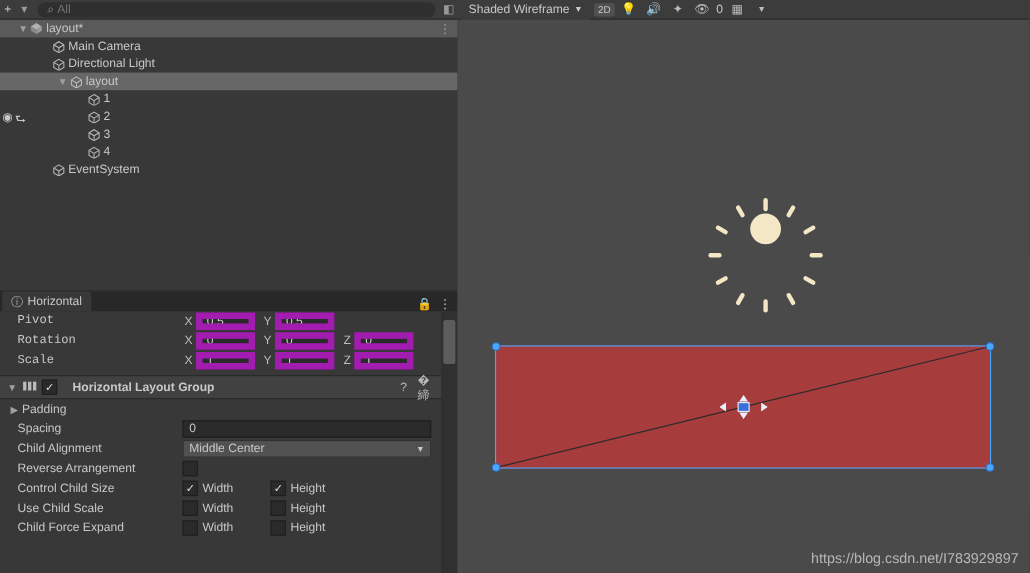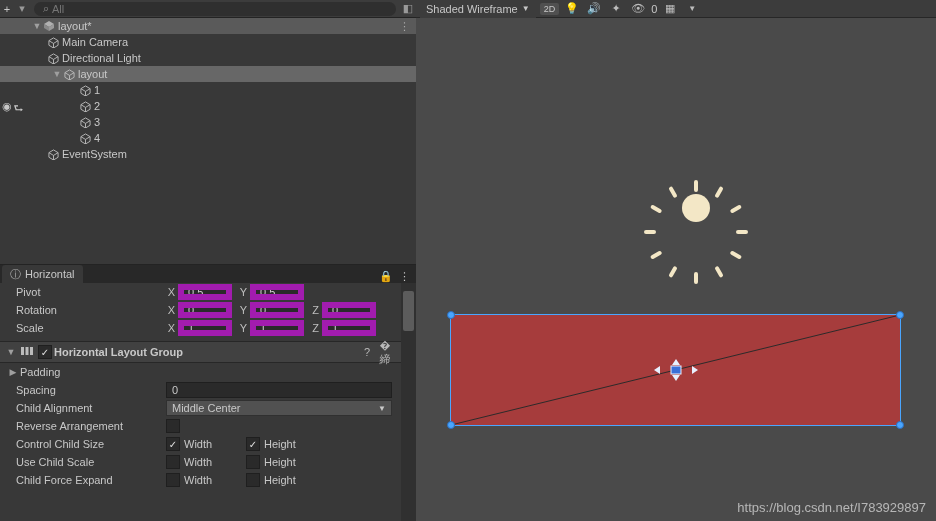--- a/index.html
+++ b/index.html
@@ -24,46 +24,46 @@
   .row.head { background: #5a5a5a; }
   .row.sel { background: #676767; }
   .arrow { width: 10px; color: #9f9f9f; font-size: 9px; text-align: center; }
   .arrow.closed::before { content: "▶"; }
   .arrow.open::before { content: "▼"; }
   .cube-icon { width: 14px; display: inline-flex; justify-content: center; }
   .cube-icon svg { width: 11px; height: 11px; }
   .scene-icon svg { width: 12px; height: 12px; }
   .row .label { padding-left: 2px; }
   .row .dots { margin-left: auto; margin-right: 6px; color: #aaa; }
-  .indent-1 { padding-left: 32px; }
+  .indent-1 { padding-left: 16px; }
   .indent-2 { padding-left: 36px; }
   .indent-3 { padding-left: 52px; }
   .indent-4 { padding-left: 68px; }
   .eye-pin { position: absolute; left: 2px; top: 82px; display: flex; gap: 2px; color: #777; }
 
   
   .insp-panel { flex: 1; background: #383838; border-top: 1px solid #232323; display: flex; flex-direction: column; }
   .insp-tabbar { height: 18px; background: #282828; display: flex; align-items: flex-end; }
   .insp-tab { background: #383838; height: 18px; display: flex; align-items: center; padding: 0 8px; border-top-left-radius: 3px; border-top-right-radius: 3px; margin-left: 2px; }
   .insp-tab .ticon { margin-right: 4px; color: #aaa; }
   .insp-tabbar .right-ctl { margin-left: auto; display: flex; gap: 6px; padding-right: 6px; color: #aaa; }
   .insp-body { flex: 1; overflow: hidden; position: relative; }
   .insp-body .scrollbar { position: absolute; right: 0; top: 0; bottom: 0; width: 15px; background: #303030; }
   .insp-body .scrollbar .thumb { position: absolute; left: 2px; right: 2px; top: 8px; height: 40px; background: #5c5c5c; border-radius: 2px; }
   .field-row { display: flex; align-items: center; height: 18px; padding-left: 16px; padding-right: 18px; }
-  .field-row .flabel { width: 150px; }
+  .field-row .flabel { width: 150px; font-family: Liberation Mono, monospace; }
   .xyz { display: flex; gap: 6px; }
   .xyz .pair { display: flex; align-items: center; }
   .xyz .axis { width: 12px; text-align: right; padding-right: 3px; color: #bfbfbf; }
   .xyz input { width: 54px; height: 16px; background: #2a2a2a; border: 6px solid #a21caf; color: #d0d0d0; padding: 0 4px; font-size: 11px; }
   .comp-header { height: 22px; background: #414141; display: flex; align-items: center; border-top: 1px solid #272727; border-bottom: 1px solid #272727; padding: 0 6px; gap: 4px; margin-top: 4px; }
   .comp-header .arrow { width: 10px; }
   .comp-header .cicn { width: 14px; }
   .comp-header .chk { width: 12px; }
-  .comp-header .ctitle { font-weight: bold; flex: 1; }
+  .comp-header .ctitle { font-weight: bold; flex: 1; margin-left: 12px; }
   .comp-header .hicon { width: 14px; text-align: center; color: #b8b8b8; font-size: 11px; }
   .prop-row { display: flex; align-items: center; height: 18px; padding-left: 16px; padding-right: 18px; }
   .prop-row .plabel { width: 150px; }
   .prop-input { flex: 1; height: 16px; background: #2a2a2a; border: 1px solid #1f1f1f; color: #d0d0d0; padding: 0 5px; display: flex; align-items: center; max-width: 226px; }
   .prop-select { flex: 1; height: 16px; background: #515151; border: 1px solid #303030; color: #d0d0d0; padding: 0 5px; display: flex; align-items: center; justify-content: space-between; max-width: 226px; }
   .checkbox { width: 14px; height: 14px; background: #2a2a2a; border: 1px solid #1f1f1f; display: inline-flex; align-items: center; justify-content: center; font-size: 10px; color: #e0e0e0; }
   .chk-pair { display: inline-flex; align-items: center; gap: 4px; width: 80px; }
   .padding-row .arrow { margin-right: 2px; }
 
   

